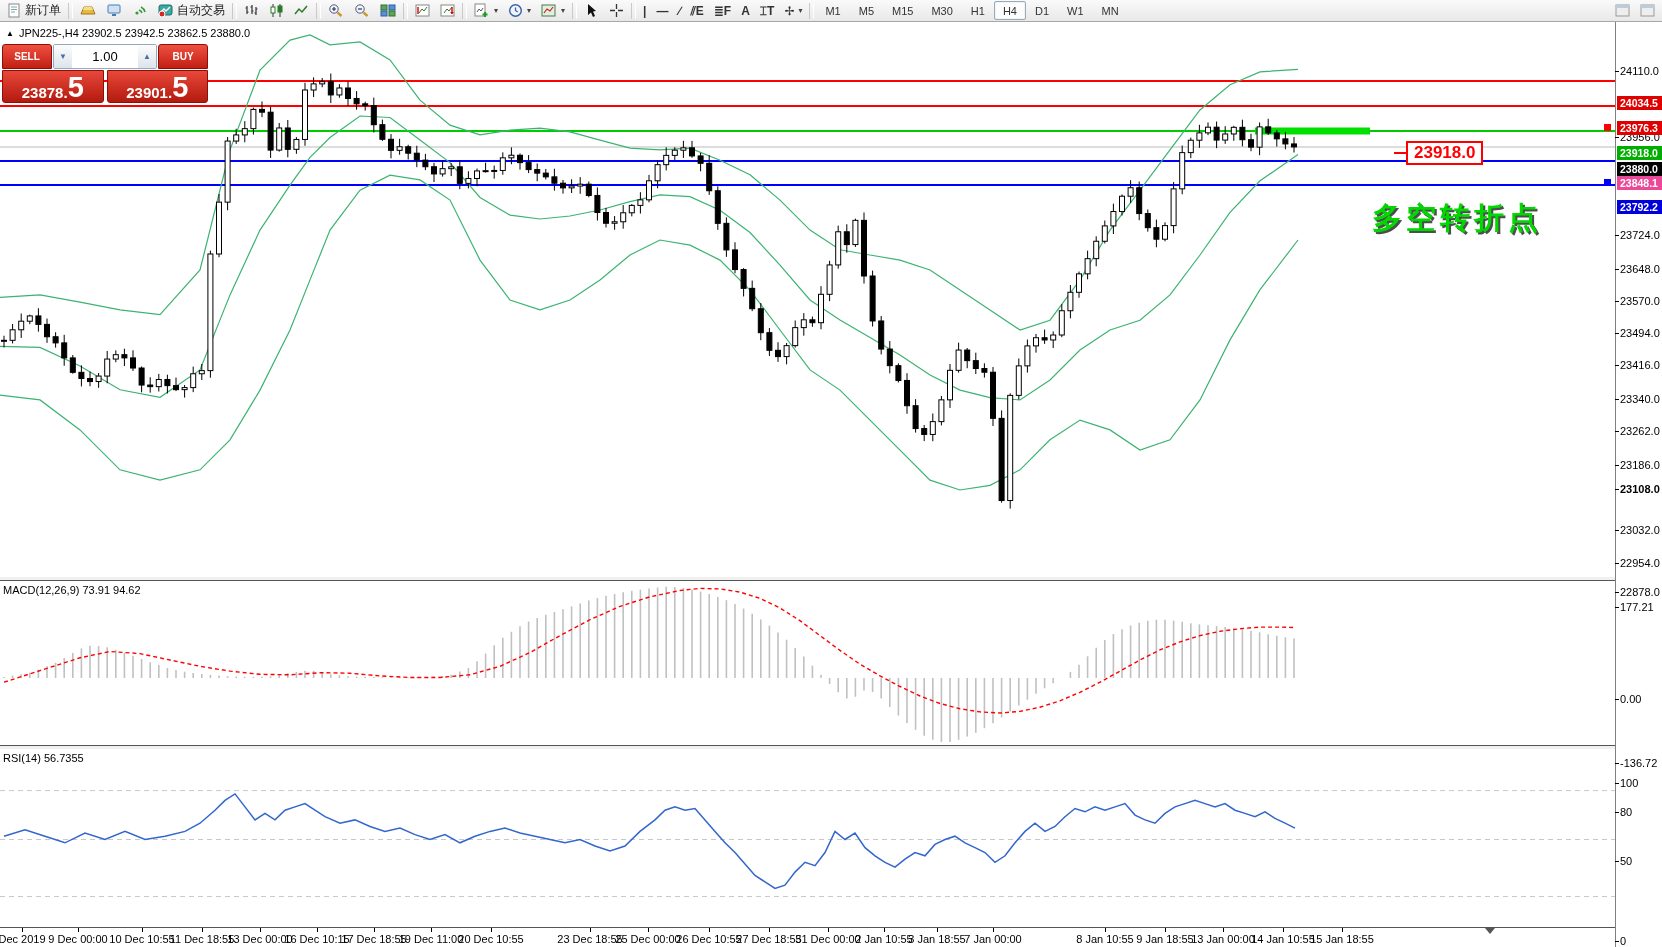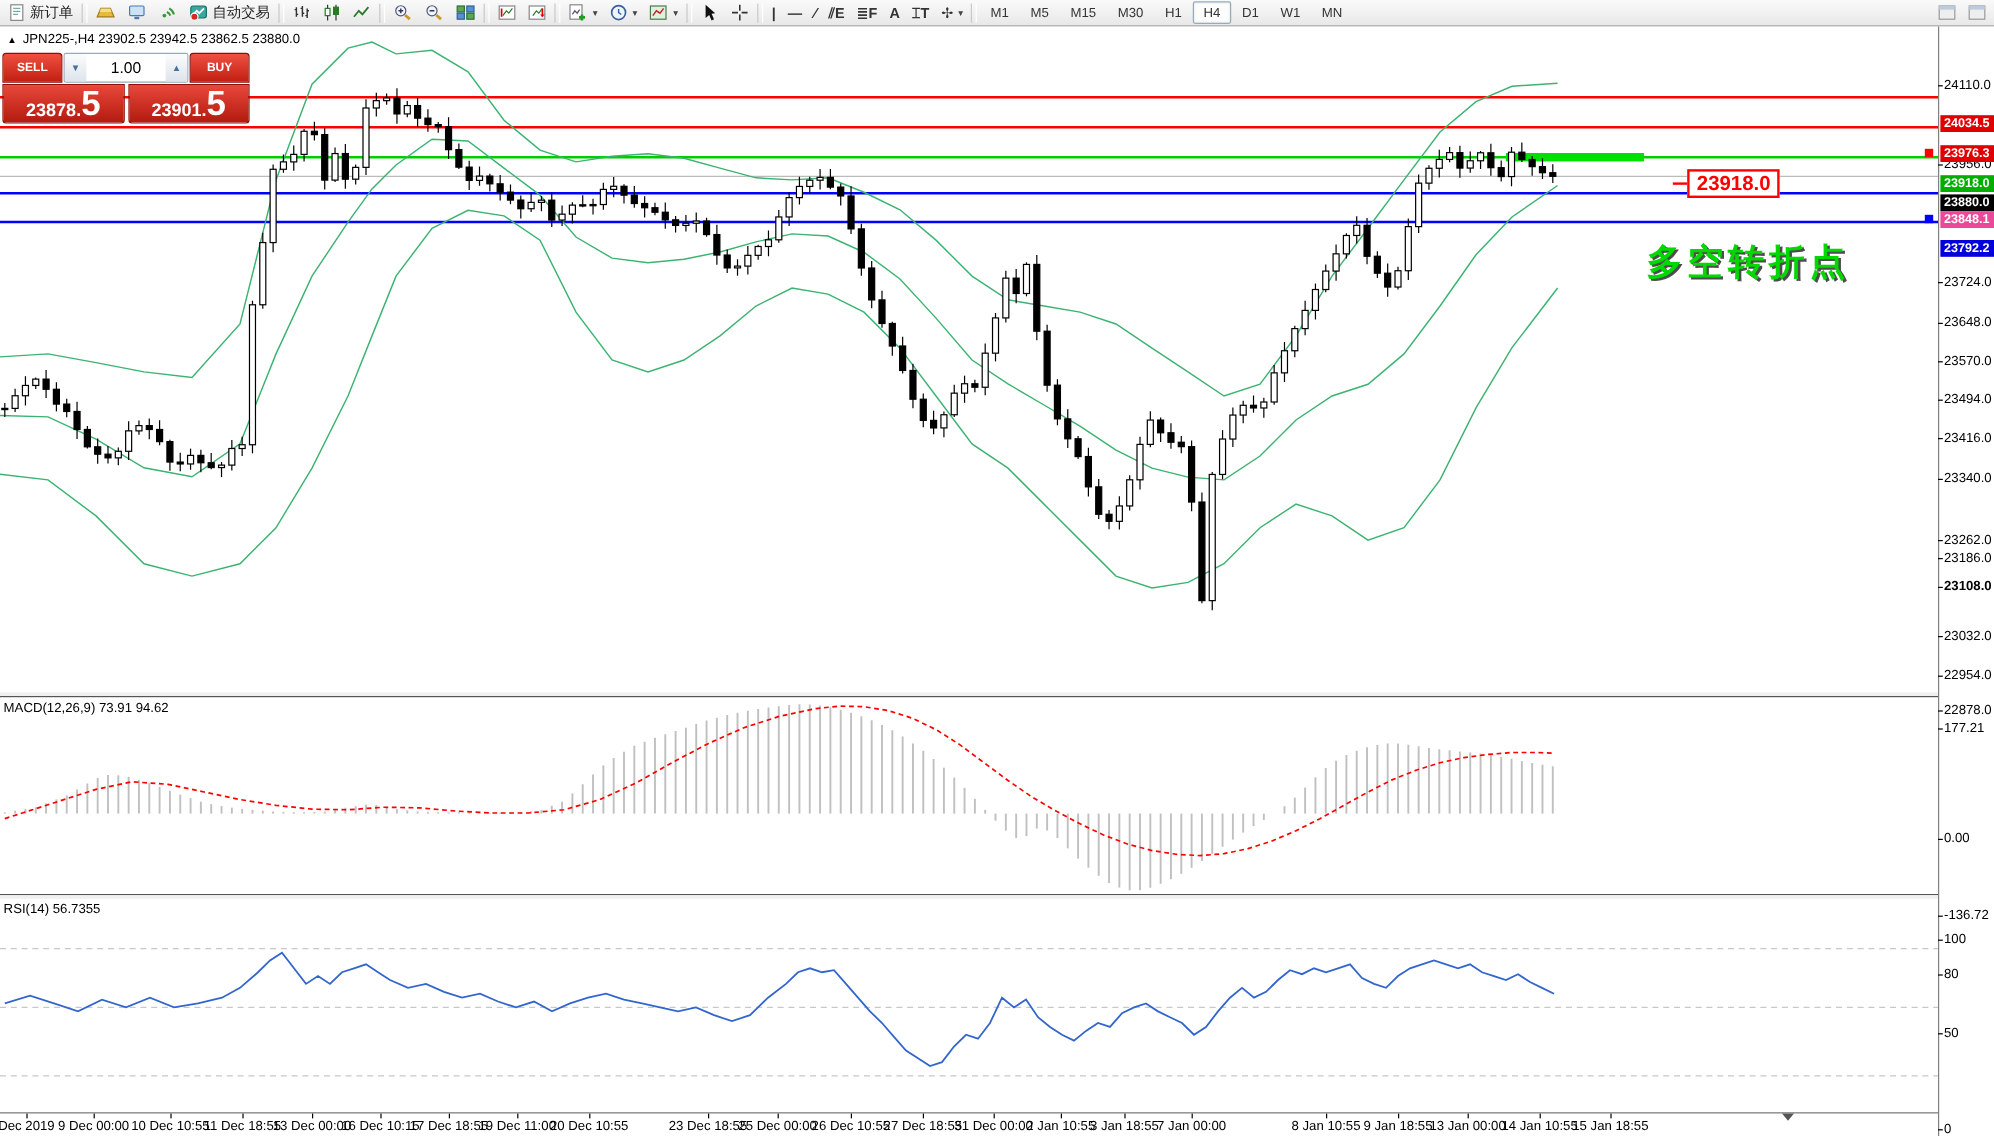--- a/index.html
+++ b/index.html
@@ -803,21 +803,21 @@
 
   <div id="axis-col">
       <div class="tick" style="top: 43px;">24110.0</div>
       <div class="tick" style="top: 109px;">23956.0</div>
       <div class="tick" style="top: 207px;">23724.0</div>
       <div class="tick" style="top: 241px;">23648.0</div>
       <div class="tick" style="top: 273px;">23570.0</div>
       <div class="tick" style="top: 305px;">23494.0</div>
       <div class="tick" style="top: 337px;">23416.0</div>
       <div class="tick" style="top: 371px;">23340.0</div>
-      <div class="tick" style="top: 422px; text-align: center;">23262.0</div>
+      <div class="tick" style="top: 403px; text-align: center;">23262.0</div>
       <div class="tick" style="top: 437px;">23186.0</div>
       <div class="tick" style="top: 461px; font-weight: bold;">23108.0</div>
       <div class="tick" style="top: 502px;">23032.0</div>
       <div class="tick" style="top: 535px;">22954.0</div>
       <div class="tick" style="top: 564px;">22878.0</div>
       <div class="tick" style="top: 579px;">177.21</div>
       <div class="tick" style="top: 671px;">0.00</div>
       <div class="tick" style="top: 735px;">-136.72</div>
       <div class="tick" style="top: 755px;">100</div>
       <div class="tick" style="top: 784px;">80</div>

